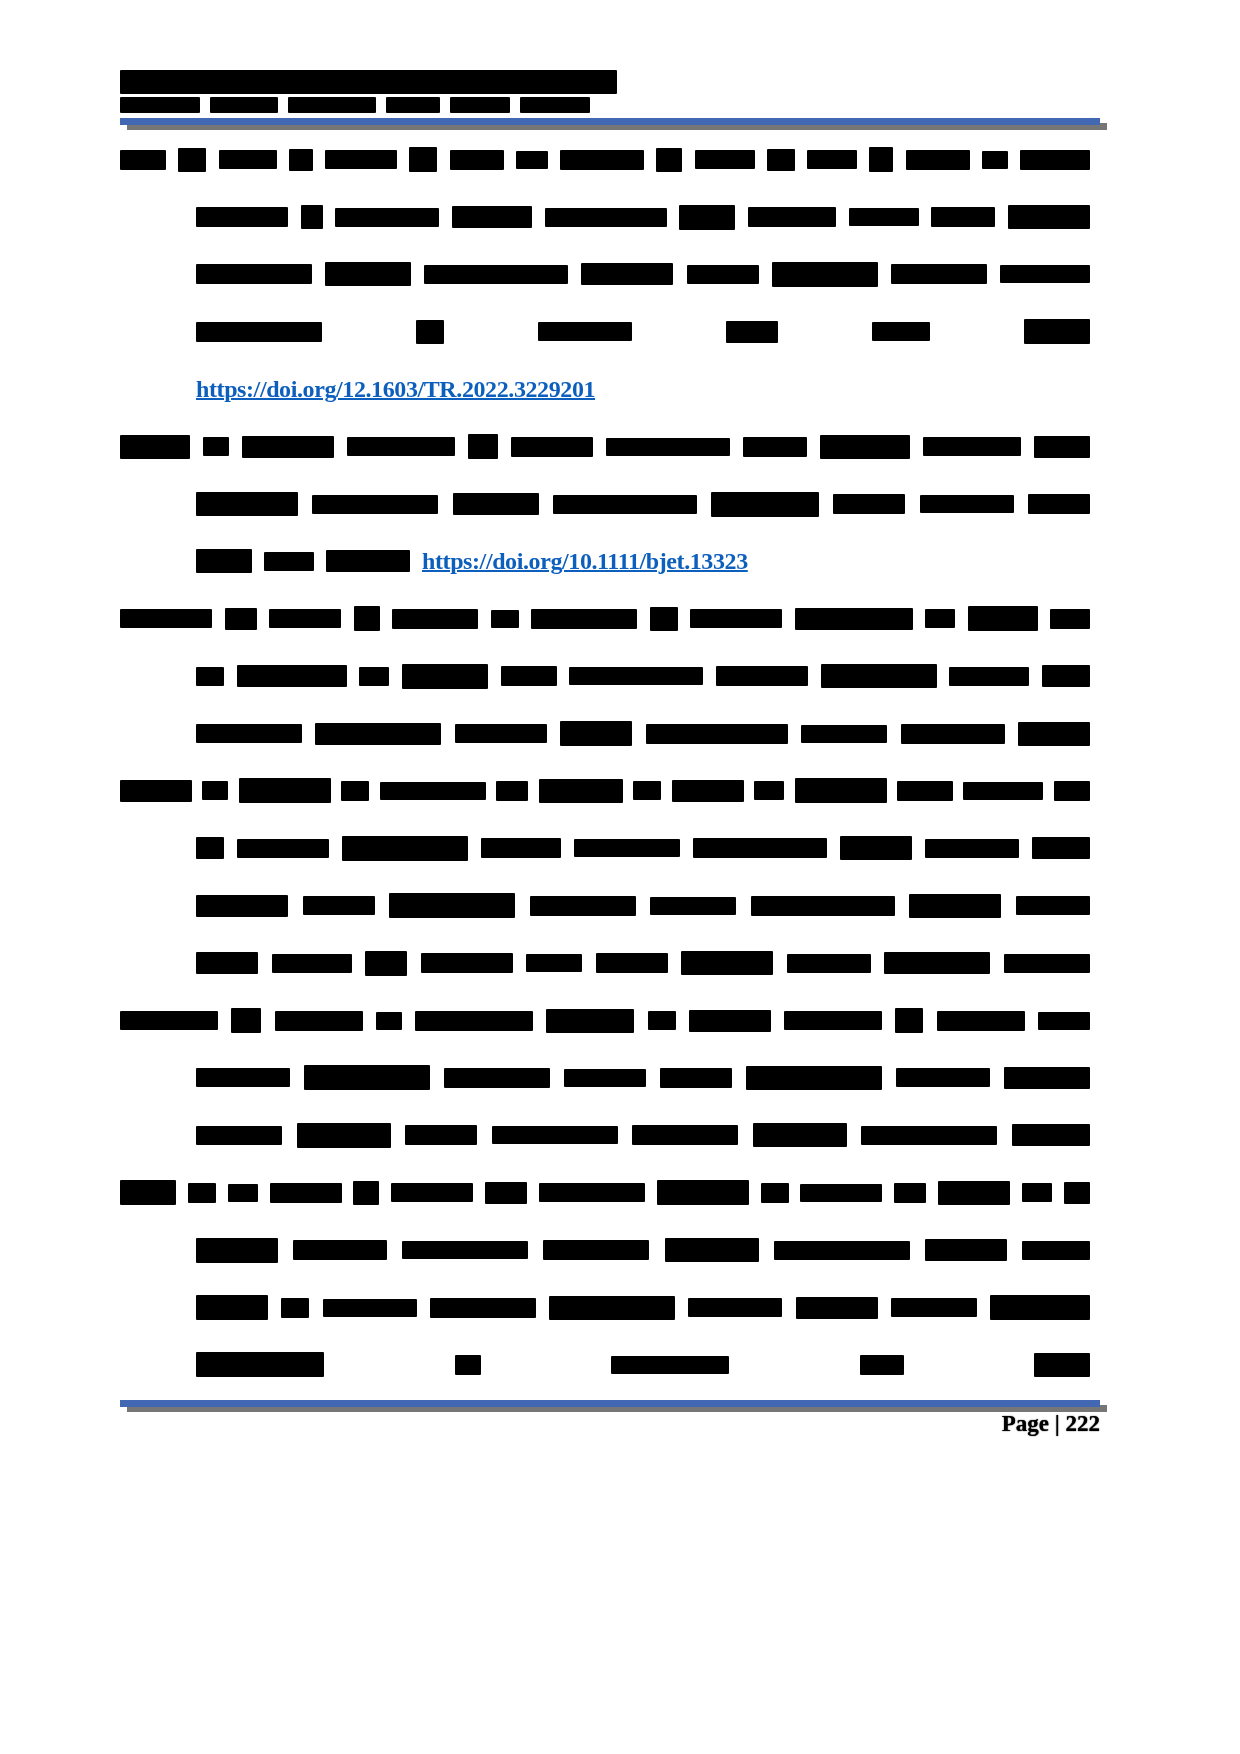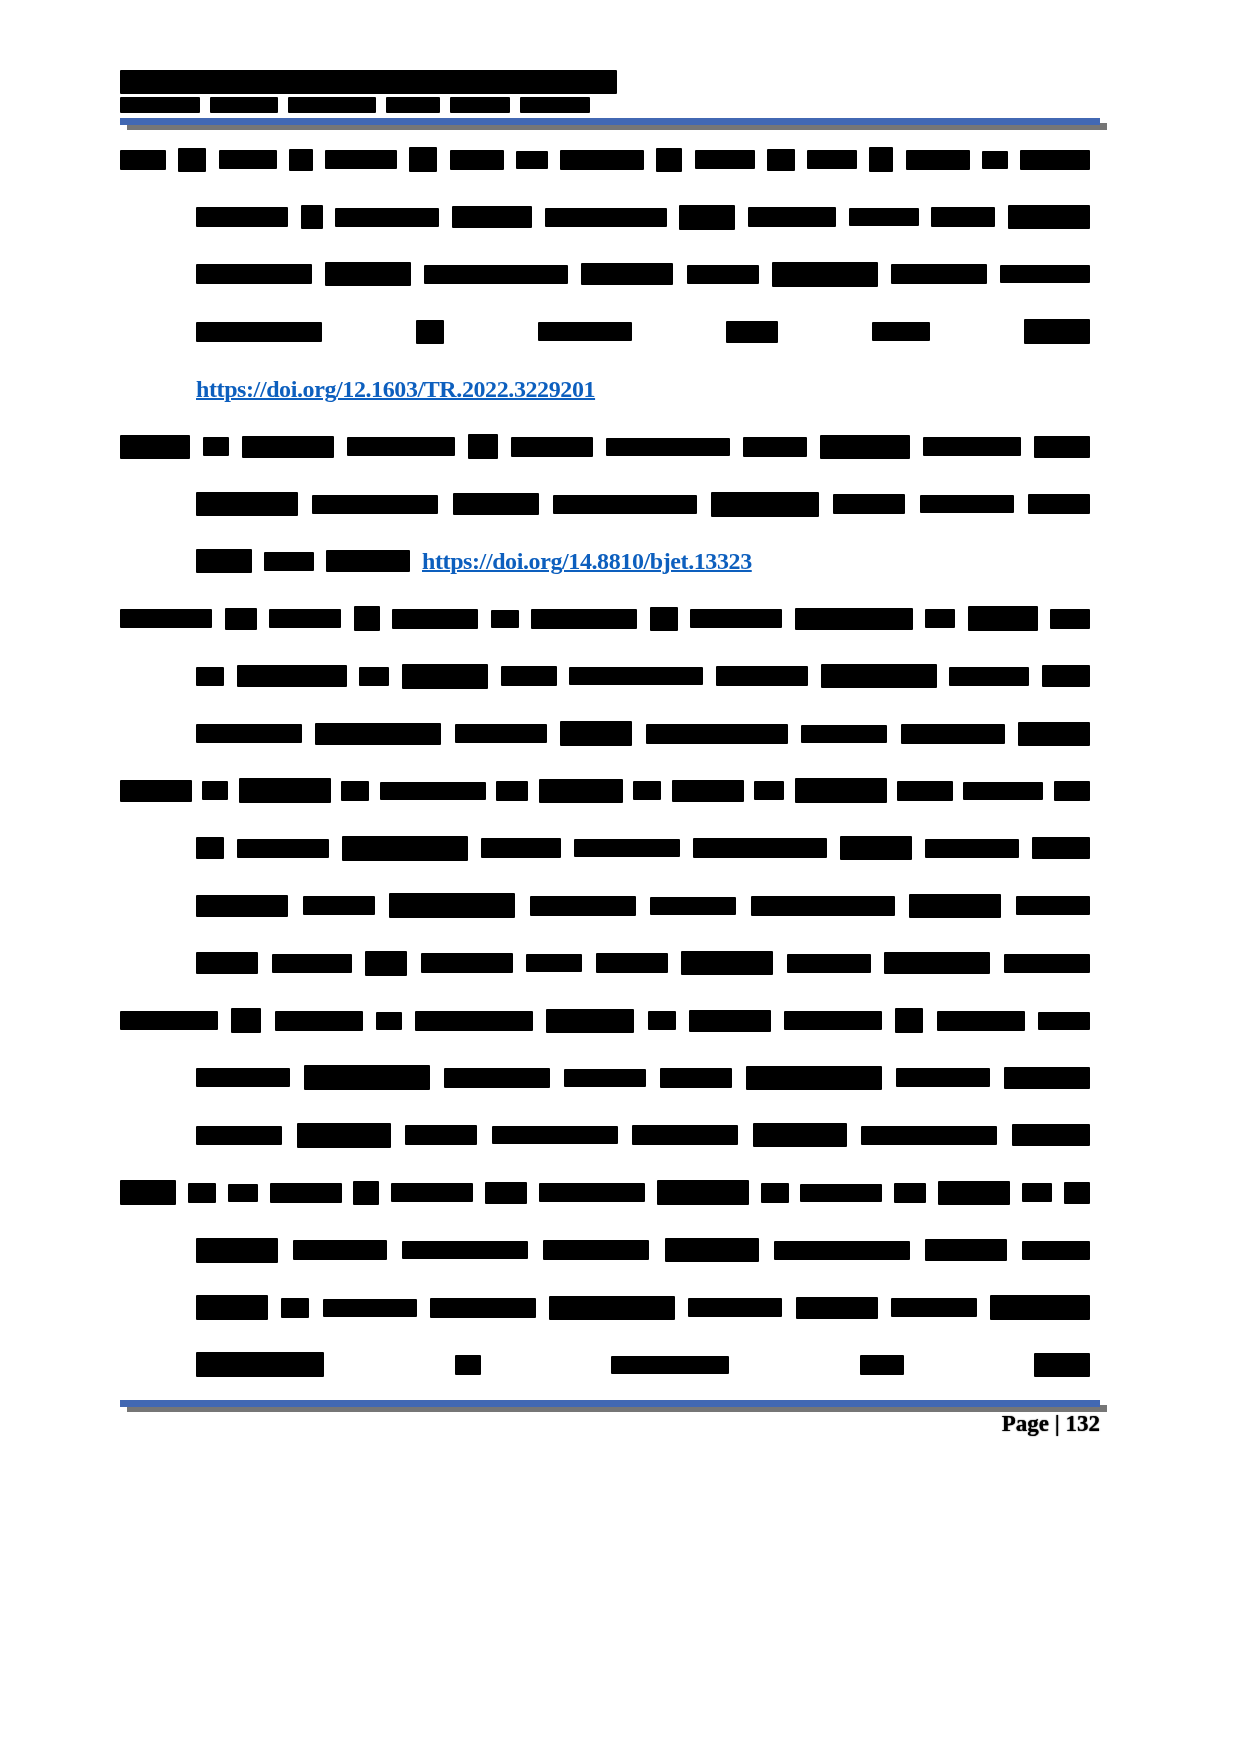--- a/index.html
+++ b/index.html
@@ -135,21 +135,21 @@
           <span class="blk" style="width: 144px; height: 19px;"></span>
           <span class="blk" style="width: 108px; height: 25px;"></span>
           <span class="blk" style="width: 72px; height: 20px;"></span>
           <span class="blk" style="width: 94px; height: 18px;"></span>
           <span class="blk" style="width: 62px; height: 20px;"></span>
         </div>
         <div class="row flow indent">
           <span class="blk" style="width: 56px; height: 24px;"></span>
           <span class="blk" style="width: 50px; height: 19px;"></span>
           <span class="blk" style="width: 84px; height: 22px;"></span>
-          <a href="#">https://doi.org/14.8810/bjet.13323</a>
+          <a href="#">https://doi.org/10.1111/bjet.13323</a>
         </div>
       </div>
       <div>
         <div class="row just">
           <span class="blk" style="width: 92px; height: 19px;"></span>
           <span class="blk" style="width: 32px; height: 22px;"></span>
           <span class="blk" style="width: 72px; height: 19px;"></span>
           <span class="blk" style="width: 26px; height: 25px;"></span>
           <span class="blk" style="width: 86px; height: 20px;"></span>
           <span class="blk" style="width: 28px; height: 18px;"></span>
@@ -313,14 +313,14 @@
         <div class="row just indent">
           <span class="blk" style="width: 128px; height: 25px;"></span>
           <span class="blk" style="width: 26px; height: 20px;"></span>
           <span class="blk" style="width: 118px; height: 18px;"></span>
           <span class="blk" style="width: 44px; height: 20px;"></span>
           <span class="blk" style="width: 56px; height: 24px;"></span>
         </div>
       </div>
     </div>
   <div class="rule rule-bottom"></div>
-  <div id="footer-label">Page | 132</div>
+  <div id="footer-label">Page | 222</div>
 </div>
 
 </body></html>

